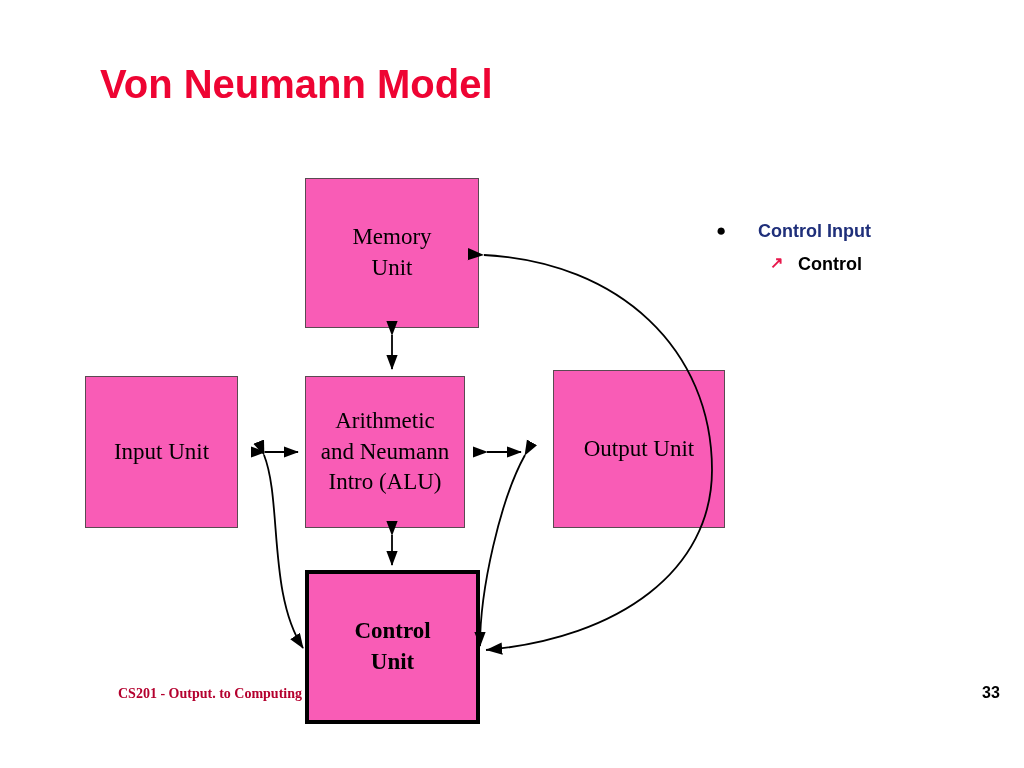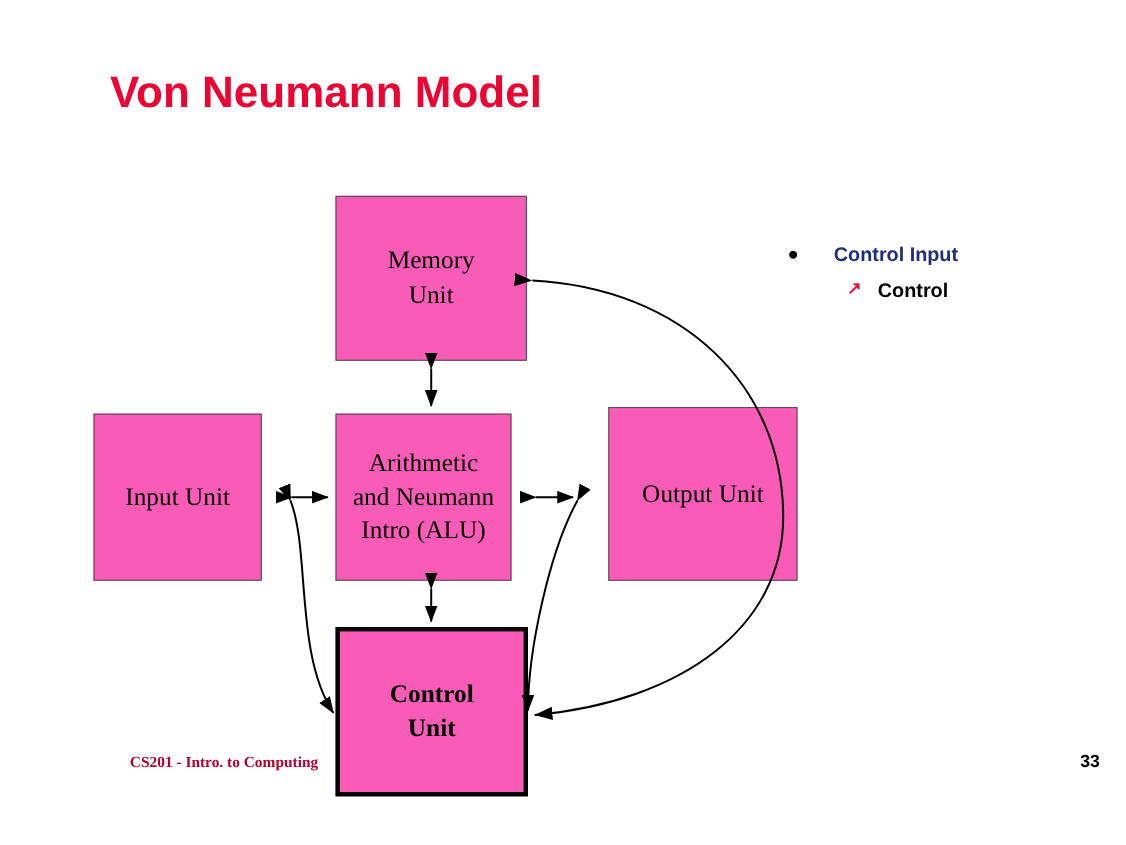--- a/index.html
+++ b/index.html
@@ -199,16 +199,16 @@
     <div class="bullet-l1">
       <span class="marker">●</span>
       <span>Control Input</span>
     </div>
     <div class="bullet-l2">
       <span class="marker">↗</span>
       <span class="txt-line">Control</span>
     </div>
   </div>
 
-  <div id="footer-course">CS201 - Intro. to Computing</div>
+  <div id="footer-course">CS201 - Output. to Computing</div>
   <div id="footer-pageno">33</div>
 
 </div>
 
 </body></html>

